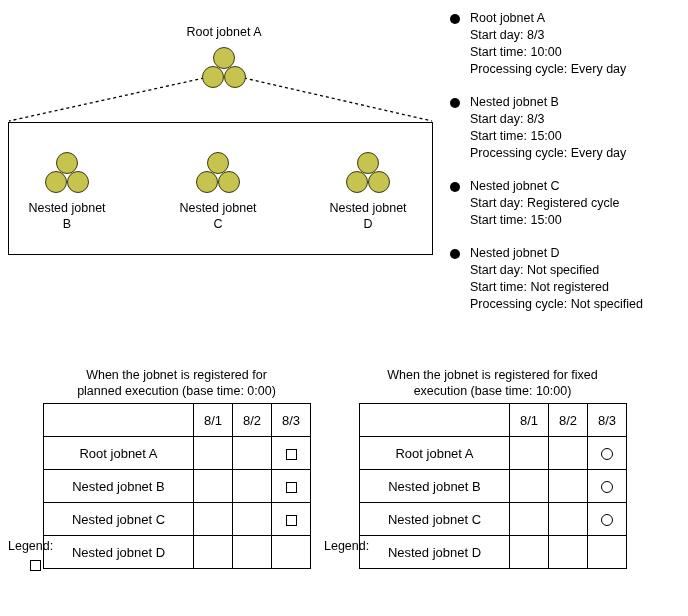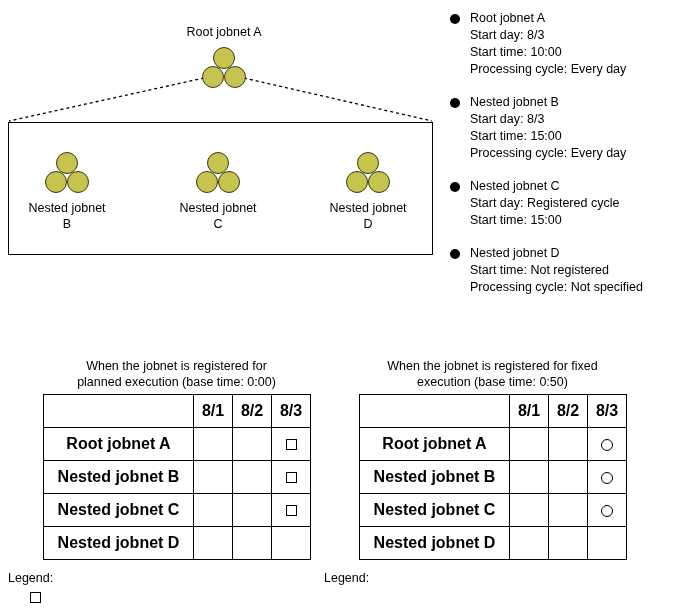--- a/index.html
+++ b/index.html
@@ -78,42 +78,42 @@
     top: 4px;
     width: 10px;
     height: 10px;
     border-radius: 50%;
     background: #000;
   }
   .desc-line { line-height: 17px; white-space: nowrap; }
   .desc-title { line-height: 17px; white-space: nowrap; }
 
   
-  .table-block { position: absolute; top: 358px; padding-left: 32px; }
+  .table-block { position: absolute; top: 367px; padding-left: 32px; }
   .table-block.left  { left: 11px;  width: 267px; }
   .table-block.right { left: 327px; width: 267px; }
 
   .table-caption {
     text-align: center;
     line-height: 16px;
     margin-bottom: 4px;
     white-space: pre-line;
   }
 
   table.sched {
     border-collapse: collapse;
     width: 267px;
     table-layout: fixed;
   }
   table.sched td, table.sched th {
     border: 1.2px solid #000;
     height: 32px;
     padding: 0;
-    font-weight: bold;
-    font-size: 16px;
+    font-weight: normal;
+    font-size: 13px;
     text-align: center;
     vertical-align: middle;
   }
   table.sched .col-name { width: 150px; }
   table.sched .col-day  { width: 39px; }
   table.sched td.name-cell { text-align: center; }
 
   
   .marker-square {
     display: inline-block;
@@ -127,21 +127,21 @@
     display: inline-block;
     width: 12px;
     height: 12px;
     border: 1.4px solid #000;
     border-radius: 50%;
     box-sizing: border-box;
     vertical-align: middle;
   }
 
   
-  .legend-block { position: absolute; top: 570px; }
+  .legend-block { position: absolute; top: 538px; }
   .legend-block.left  { left: 8px; }
   .legend-block.right { left: 324px; }
   .legend-title { line-height: 17px; }
   .legend-row { line-height: 20px; padding-left: 22px; white-space: nowrap; }
   .legend-row .sym { margin-right: 3px; }
 </style>
 </head>
 <body>
 
 <div class="abs" style="left:0;top:0;width:440px;height:270px;">
@@ -207,20 +207,21 @@
   <div class="desc-group">
     <span class="desc-bullet"></span>
     <div class="desc-title">Nested jobnet C</div>
     <div class="desc-line">Start day: Registered cycle</div>
     <div class="desc-line">Start time: 15:00</div>
   </div>
 
   <div class="desc-group">
     <span class="desc-bullet"></span>
     <div class="desc-title">Nested jobnet D</div>
+    <div class="desc-line">Start day: Not specified</div>
     <div class="desc-line">Start time: Not registered</div>
     <div class="desc-line">Processing cycle: Not specified</div>
   </div>
 </div>
 
 <div class="table-block left">
   <div class="table-caption">When the jobnet is registered for
 planned execution (base time: 0:00)</div>
   <table class="sched">
     <colgroup>
@@ -268,21 +269,21 @@
 
 <div class="legend-block left">
   <div class="legend-title">Legend:</div>
   <div class="legend-row">
     <span class="sym marker-square"></span>
   </div>
 </div>
 
 <div class="table-block right">
   <div class="table-caption">When the jobnet is registered for fixed
-execution (base time: 0:50)</div>
+execution (base time: 10:00)</div>
   <table class="sched">
     <colgroup>
       <col class="col-name">
         <col class="col-day">
         <col class="col-day">
         <col class="col-day">
     </colgroup>
     <thead>
       <tr>
         <th></th>

